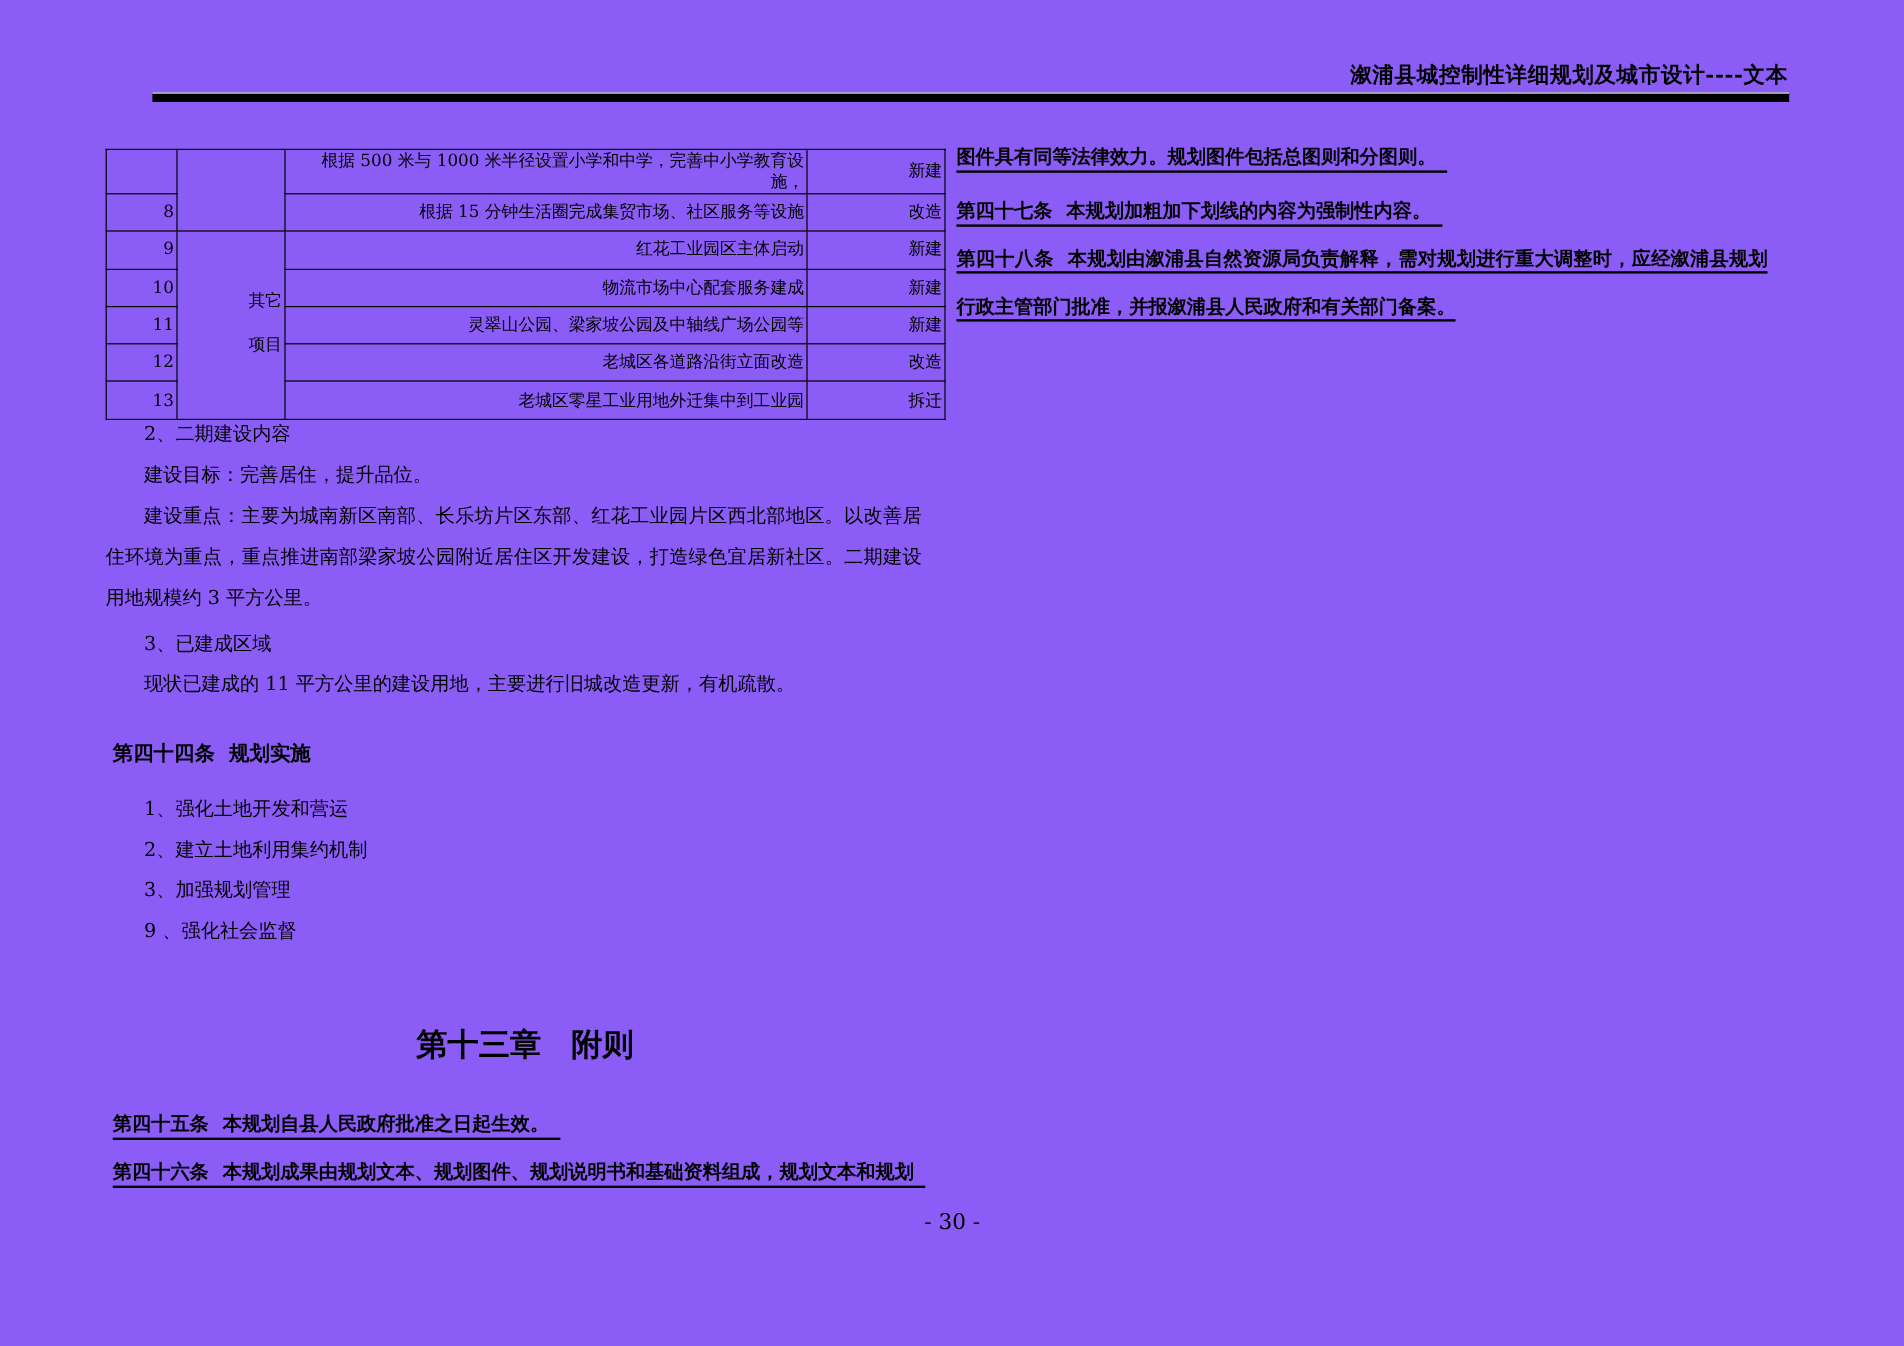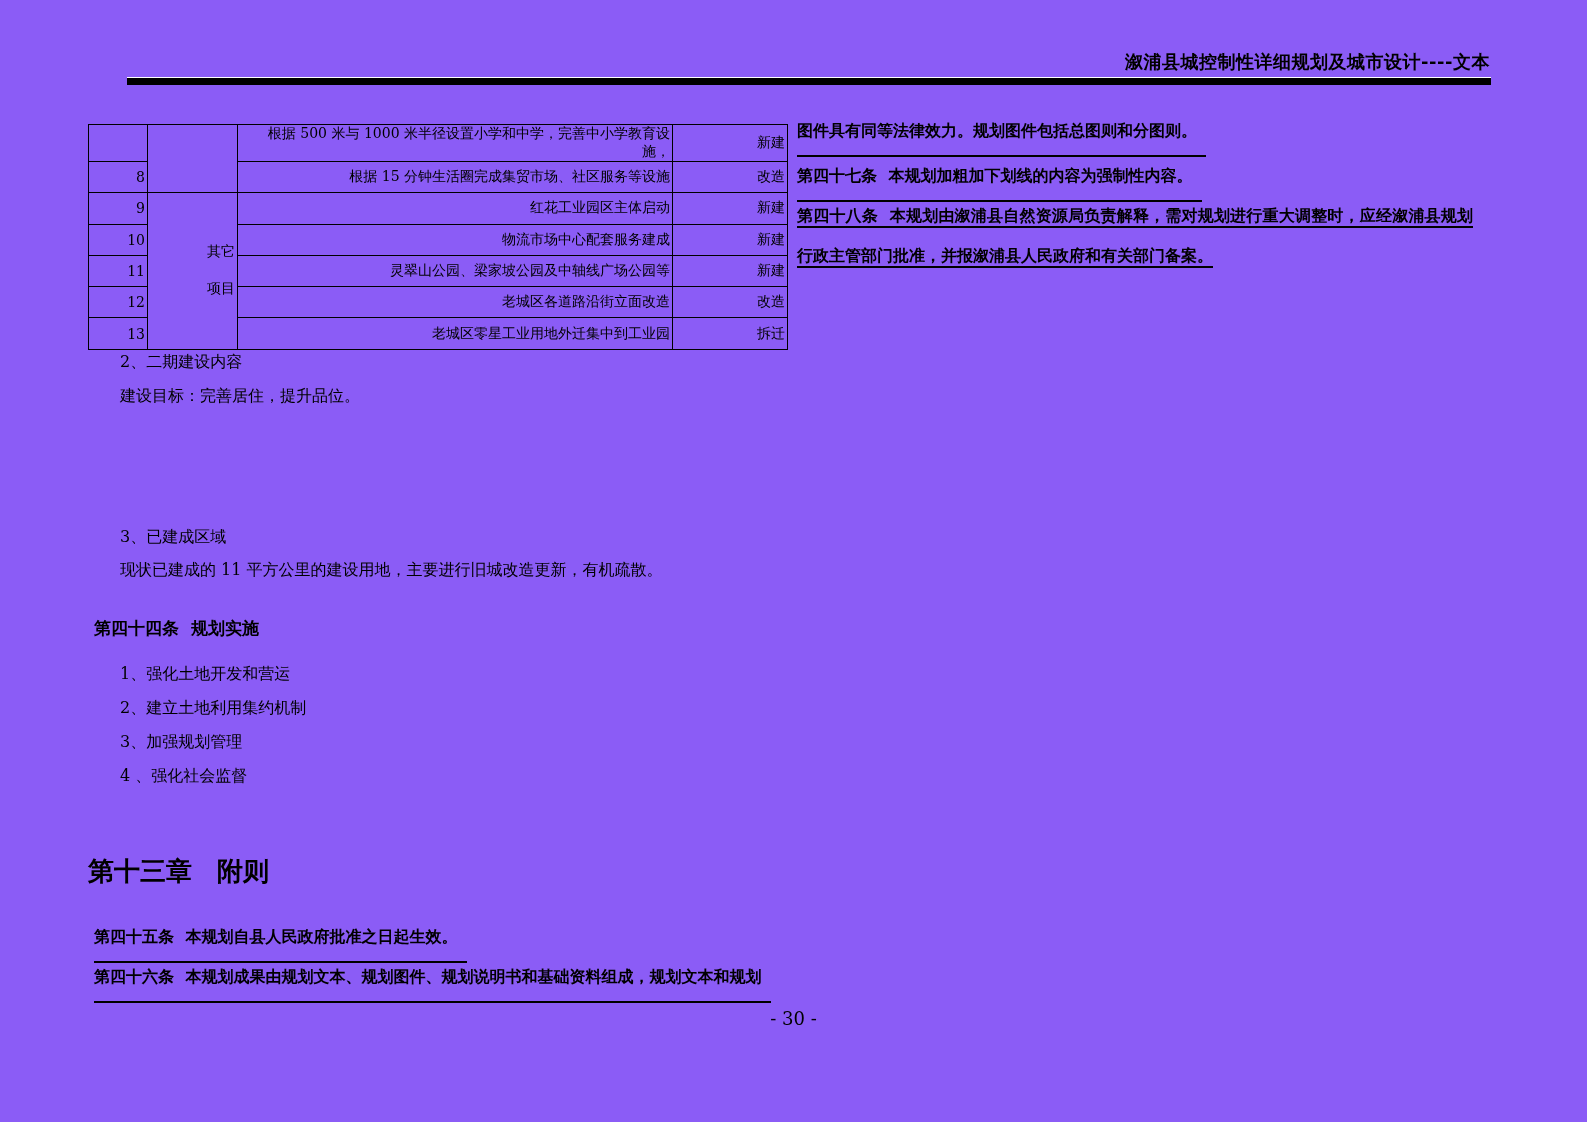--- a/index.html
+++ b/index.html
@@ -18,22 +18,22 @@
     font-size:14px;text-align:right;color:#000;
   }
   table.plan td{border:1.6px solid #000;height:30.3px;padding:0 2px;overflow:hidden;}
   table.plan .group-cell div{line-height:37px;font-family:Liberation Mono, monospace;}
   
   .t{position:absolute;left:88px;width:699px;font-size:16px;line-height:34px;}
   .ind{text-indent:32px;}
   .just{text-align:justify;width:680px;}
   .sans{font-family:"DejaVu Sans","Liberation Sans",sans-serif;font-weight:bold;}
   .art{left:94px;word-spacing:6px;}
-  .u{border-bottom:2px solid #000;padding-bottom:15px;padding-right:9px;}
-  .chapter{top:854px;left:88px;width:699px;font-size:26px;line-height:34px;word-spacing:16px;}
+  .u{border-bottom:2px solid #000;padding-bottom:2px;padding-right:9px;}
+  .chapter{top:854px;left:88px;width:699px;text-align:center;font-size:26px;line-height:34px;word-spacing:16px;}
   .rcol{left:797px;width:676px;line-height:30px;}
   .lh30{line-height:30px;}
   .a48{text-align:justify;line-height:40px;text-decoration:underline;text-decoration-thickness:2px;text-underline-offset:5px;}
   .pagenum{top:1008px;left:0;width:1587px;text-align:center;font-size:18px;}
 </style>
 </head>
 <body>
 
 <div class="page">
 
@@ -86,29 +86,30 @@
     <tr>
       <td>13</td>
       <td>老城区零星工业用地外迁集中到工业园</td>
       <td>拆迁</td>
     </tr>
   </tbody>
     </table>
 
   <div class="abs t ind" style="top:345px">2、二期建设内容</div>
   <div class="abs t ind" style="top:379px">建设目标：完善居住，提升品位。</div>
+  <div class="abs t ind just" style="top:413px">建设重点：主要为城南新区南部、长乐坊片区东部、红花工业园片区西北部地区。以改善居住环境为重点，重点推进南部梁家坡公园附近居住区开发建设，打造绿色宜居新社区。二期建设用地规模约 3 平方公里。</div>
   <div class="abs t ind" style="top:520px">3、已建成区域</div>
   <div class="abs t ind" style="top:553px">现状已建成的 11 平方公里的建设用地，主要进行旧城改造更新，有机疏散。</div>
 
   <div class="abs t sans art" style="top:611px;font-size:17px">第四十四条 规划实施</div>
 
   <div class="abs t ind" style="top:657px">1、强化土地开发和营运</div>
   <div class="abs t ind" style="top:691px">2、建立土地利用集约机制</div>
   <div class="abs t ind" style="top:725px">3、加强规划管理</div>
-  <div class="abs t ind" style="top:759px">4 、强化社会监督</div>
+  <div class="abs t ind" style="top:759px">9 、强化社会监督</div>
 
   <div class="abs sans chapter">第十三章 附则</div>
 
   <div class="abs t sans art lh30" style="top:922px"><span class="u">第四十五条 本规划自县人民政府批准之日起生效。</span></div>
   <div class="abs t sans art lh30" style="top:962px"><span class="u">第四十六条 本规划成果由规划文本、规划图件、规划说明书和基础资料组成，规划文本和规划</span></div>
 
   <div class="abs t sans art rcol" style="top:116px"><span class="u">图件具有同等法律效力。规划图件包括总图则和分图则。</span></div>
   <div class="abs t sans art rcol" style="top:161px"><span class="u">第四十七条 本规划加粗加下划线的内容为强制性内容。</span></div>
   <div class="abs t sans art rcol a48" style="top:196px">第四十八条 本规划由溆浦县自然资源局负责解释，需对规划进行重大调整时，应经溆浦县规划行政主管部门批准，并报溆浦县人民政府和有关部门备案。</div>
 

